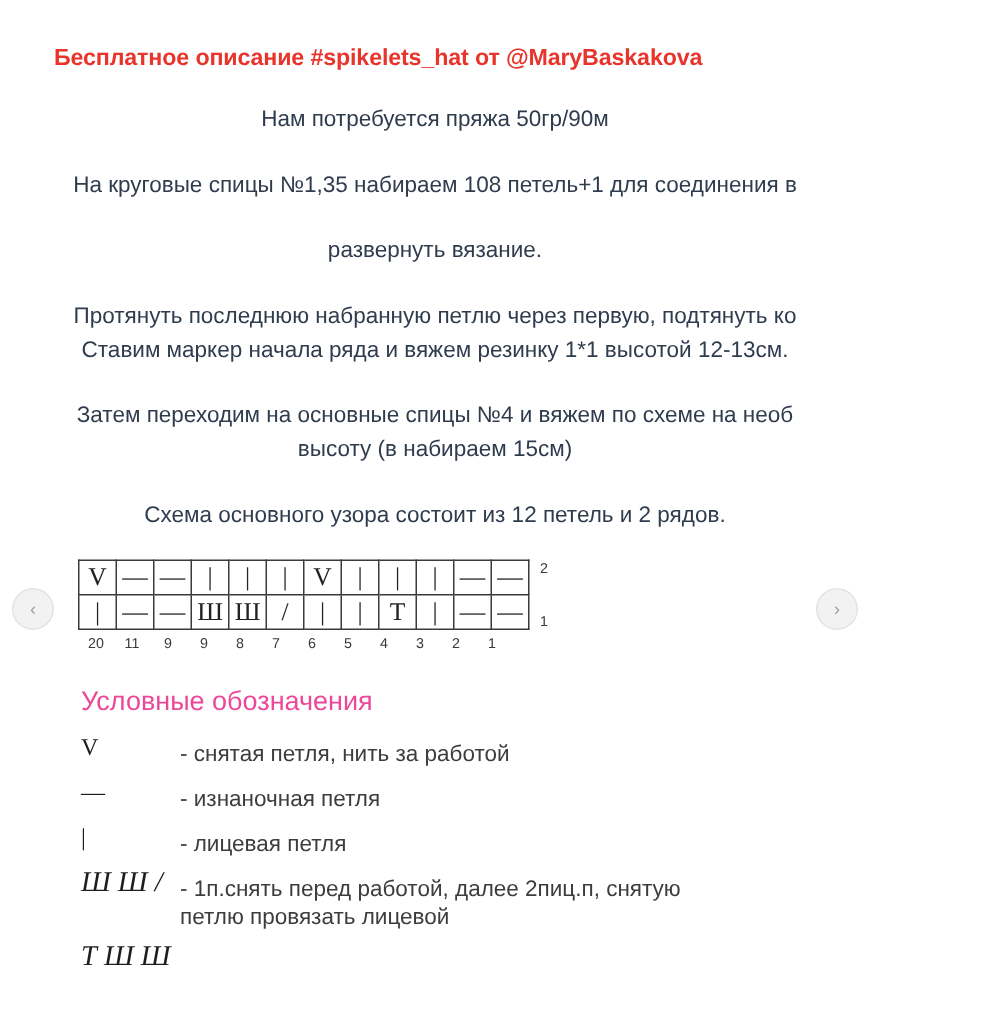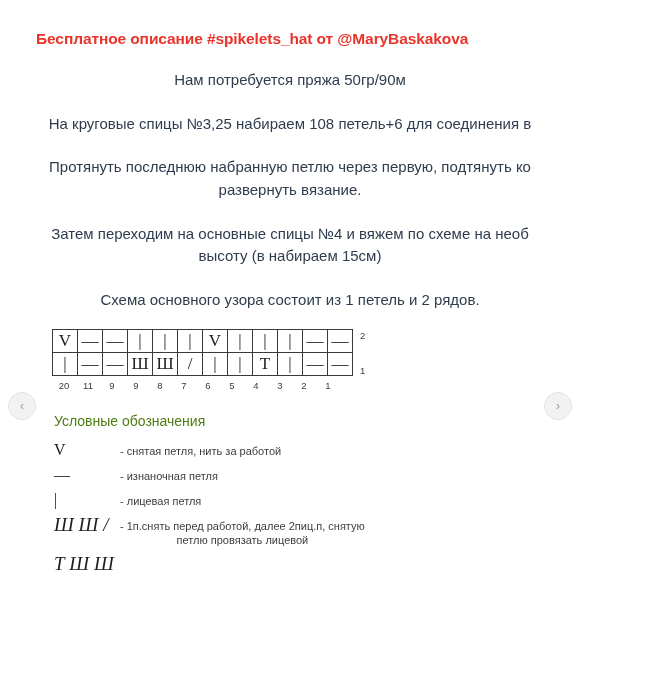--- a/index.html
+++ b/index.html
@@ -92,45 +92,44 @@
     width: 24px;
     text-align: center;
     display: inline-block;
   }
 
   
   .legend {
     margin: 22px 0 0 18px;
   }
   .legend-title {
-    font-size: 14px;
-    color: #4d7c0f;
+    font-size: 18px;
+    color: #ec4899;
     margin-bottom: 13px;
   }
   .legend-row {
     display: flex;
     align-items: flex-start;
     margin-bottom: 9px;
   }
   .legend-sym {
     width: 66px;
     flex: 0 0 66px;
     font-family: "Liberation Serif", serif;
     font-size: 16px;
     color: #1d1d1d;
     line-height: 14px;
     padding-top: 1px;
     white-space: nowrap;
   }
   .legend-text {
-    font-size: 11px;
+    font-size: 15px;
     color: #3d3d3d;
     line-height: 1.28;
     padding-top: 2px;
-    text-align: center;
   }
   .legend-row.tall .legend-sym {
     font-size: 19px;
     font-style: italic;
   }
 
   
   .arrow {
     position: absolute;
     width: 26px;
@@ -152,26 +151,27 @@
 </head>
 <body>
 
 <div class="page">
 
   <div class="content">
 
     <div class="title">Бесплатное описание #spikelets_hat от @MaryBaskakova</div>
 
     <p class="para">Нам потребуется пряжа 50гр/90м</p>
-    <p class="para">На круговые спицы №3,25 набираем 108 петель+6 для соединения в</p>
+    <p class="para">На круговые спицы №1,35 набираем 108 петель+1 для соединения в</p>
+    <p class="para">развернуть вязание.</p>
     <p class="para" style="margin-bottom:2px;">Протянуть последнюю набранную петлю через первую, подтянуть ко</p>
-    <p class="para">развернуть вязание.</p>
+    <p class="para">Ставим маркер начала ряда и вяжем резинку 1*1 высотой 12-13см.</p>
     <p class="para" style="margin-bottom:2px;">Затем переходим на основные спицы №4 и вяжем по схеме на необ</p>
     <p class="para">высоту (в набираем 15см)</p>
-    <p class="para last">Схема основного узора состоит из 1 петель и 2 рядов.</p>
+    <p class="para last">Схема основного узора состоит из 12 петель и 2 рядов.</p>
 
     <div class="schema-block">
       <div class="grid-wrap">
         <table class="schema">
           <tbody>
               <tr>
             <td>
                   <span class="sym">V</span>
                 </td>
             <td>

